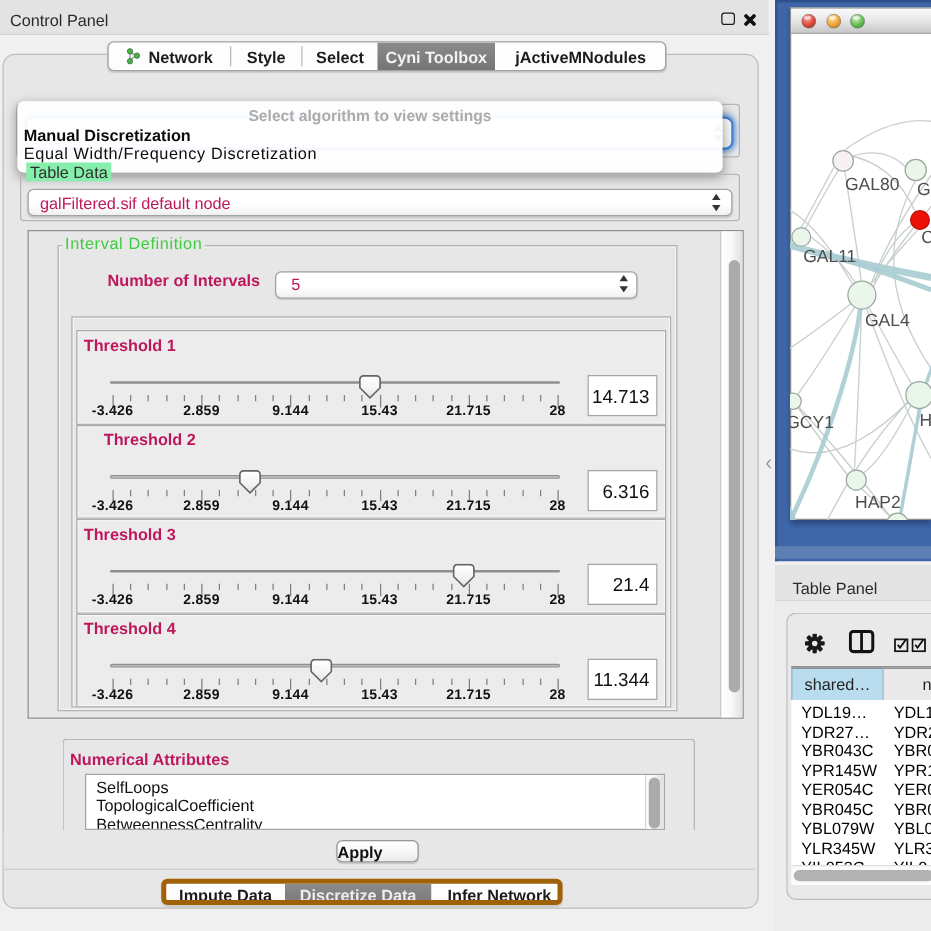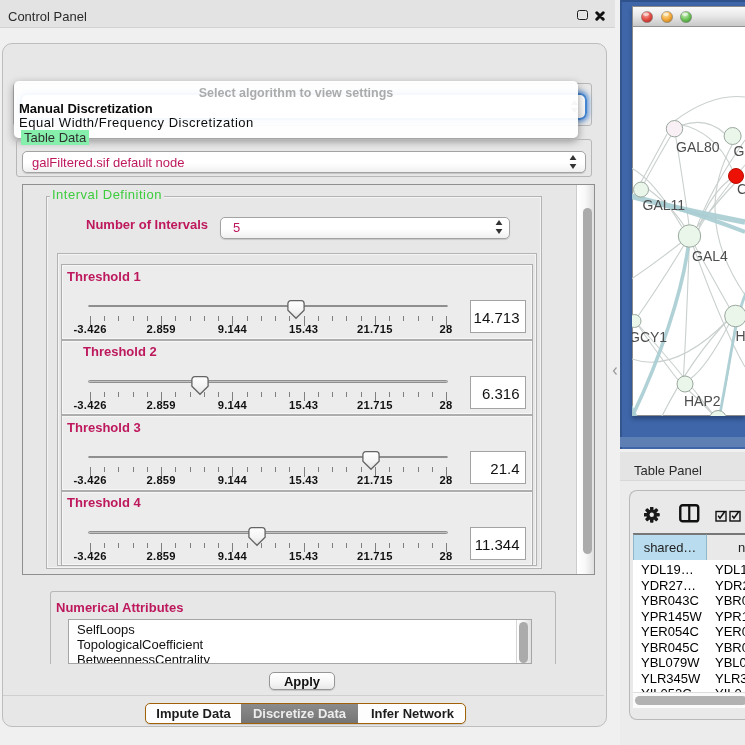--- a/index.html
+++ b/index.html
@@ -17,20 +17,36 @@
  box-shadow:inset 0 0 0 1px rgba(255,255,255,.7);font-size:15px;color:#111;text-align:right;padding:8px 5px 0 0;}
 </style></head><body>
 <div class="abs" style="left:0;top:0;width:607px;height:745px;background:#f0f0f0;">
 <div class="abs" style="left:0;top:0;width:615px;height:28px;background:#e3e3e3;border-bottom:1px solid #d2d2d2;"></div>
 <div class="txt" style="left:8px;top:9px;color:#2a2a2a;">Control Panel</div>
 <div class="abs" style="left:577px;top:10px;width:10.5px;height:10px;border:1.8px solid #1b1b1b;border-radius:2.5px;box-shadow:inset 0 0 0 .5px rgba(255,255,255,.4);"></div>
 <svg class="abs" style="left:594.5px;top:11px;" width="10" height="10" viewBox="0 0 10 10">
       <path d="M1.8 1.8 L8.2 8.2 M8.2 1.8 L1.8 8.2" stroke="#111" stroke-width="3" stroke-linecap="round"></path>
     </svg>
 <div class="abs" style="left:2px;top:43px;width:605px;height:684px;background:#e7e7e7;border:1px solid #bdbdbd;border-radius:10px;"></div>
+<div class="abs" style="left:86px;top:33px;width:447px;height:24px;background:#fdfdfd;border:1px solid #a2a2a2;border-radius:5px;box-shadow:0 1px 1px rgba(0,0,0,.12);overflow:hidden;">
+<div class="abs" style="left:0;top:0;height:22px;display:flex;align-items:center;font-size:13px;color:#1c1c1c;font-weight:bold;white-space:nowrap;">
+<span style="width:97px;display:flex;align-items:center;justify-content:center;"><svg width="13" height="14" viewBox="0 0 13 14" style="margin-right:5px;">
+            <path d="M3 3 L3 11 M3 4 L8 6.5 M3 10 L8 6.5" stroke="#9a9a9a" stroke-width="1.2" fill="none"></path>
+            <circle cx="3" cy="3" r="2.1" fill="#4faf4f" stroke="#2e7d32" stroke-width=".7"></circle>
+            <circle cx="8.6" cy="6.5" r="2.1" fill="#4faf4f" stroke="#2e7d32" stroke-width=".7"></circle>
+            <circle cx="3" cy="11" r="2.1" fill="#4faf4f" stroke="#2e7d32" stroke-width=".7"></circle>
+          </svg>Network</span>
+<span style="width:1px;height:16px;background:#b9b9b9;"></span>
+<span style="width:56px;text-align:center;">Style</span>
+<span style="width:1px;height:16px;background:#b9b9b9;"></span>
+<span style="width:60px;text-align:center;">Select</span>
+<span style="width:94px;background:linear-gradient(180deg,#8b8b8b,#757575);color:#f3f3f3;height:22px;display:flex;align-items:center;justify-content:center;">Cyni Toolbox</span>
+<span style="width:137px;text-align:center;">jActiveMNodules</span>
+</div>
+    </div>
 <div class="abs grpline" style="left:13px;top:83px;width:579px;height:43px;"></div>
 <div class="abs" style="left:20px;top:93px;width:567px;height:27px;border-radius:7px;background:linear-gradient(180deg,#ffffff,#f2f2f2);border:2.5px solid #4586d2;box-shadow:0 0 4px 1.5px rgba(80,140,215,.8);"></div>
 <svg class="abs" style="left:570px;top:99px;" width="9" height="15" viewBox="0 0 9 15">
       <path d="M4.5 1 L8 6 L1 6 Z" fill="#555"></path>
       <path d="M4.5 14 L8 9 L1 9 Z" fill="#555"></path>
     </svg>
 <div class="abs" style="left:14px;top:81px;width:564px;height:56.5px;background:rgba(255,255,255,.95);border-radius:5px;box-shadow:0 3px 9px rgba(0,0,0,.4);"></div>
 <div class="txt" style="left:14px;top:85.5px;width:564px;text-align:center;color:#ababab;font-weight:bold;font-size:12.5px;">Select algorithm to view settings</div>
 <div class="txt bold" style="left:19px;top:101px;color:#0c0c0c;">Manual Discretization</div>
 <div class="txt" style="left:19px;top:115px;color:#0c0c0c;letter-spacing:.5px;">Equal Width/Frequency Discretization</div>
@@ -240,22 +256,22 @@
     </svg>
 <div class="vbox" style="left:470px;top:526.5px;">11.344</div>
 <div class="abs" style="left:50px;top:591px;width:506px;height:76px;border:1px solid #b7b7b7;border-bottom:none;border-radius:3px 3px 0 0;"></div>
 <div class="txt bold" style="left:56px;top:599.5px;">Numerical Attributes</div>
 <div class="abs" style="left:68px;top:619px;width:464px;height:45px;background:#ffffff;border:1px solid #a5a5a5;overflow:hidden;">
       <div style="font-size:13px;color:#111;padding:2px 0 0 8px;line-height:15px;">SelfLoops<br>TopologicalCoefficient<br>BetweennessCentrality</div>
       <div class="abs" style="right:0;top:0;width:15px;height:45px;background:linear-gradient(90deg,#ffffff,#f5f5f5 45%,#e0e0e0);border-left:1px solid #d5d5d5;"></div>
       <div class="abs" style="right:3px;top:2px;width:9px;height:41px;border-radius:4.5px;background:#ababab;"></div>
     </div>
 <div class="abs" style="left:3px;top:664px;width:601px;height:32px;background:#e7e7e7;border-bottom:1px solid #cfcfcf;"></div>
-<div class="abs" style="left:269px;top:672px;width:66px;height:18px;border:1px solid #969696;border-radius:5px;background:linear-gradient(180deg,#ffffff,#f7f7f7 55%,#e9e9e9);box-shadow:0 1px 1px rgba(0,0,0,.15);text-align:center;font-size:13px;font-weight:bold;color:#111;line-height:17px;">Apply</div>
-<div class="abs" style="left:145px;top:703px;width:321px;height:21px;background:#fdfdfd;border:1px solid #a16207;border-radius:5px;box-shadow:0 1px 1px rgba(0,0,0,.12);overflow:hidden;">
+<div class="abs" style="left:269px;top:672px;width:66px;height:18px;border:1px solid #969696;border-radius:5px;background:linear-gradient(180deg,#ffffff,#f7f7f7 55%,#e9e9e9);box-shadow:0 1px 1px rgba(0,0,0,.15);text-align:left;font-size:13px;font-weight:bold;color:#111;line-height:17px;">Apply</div>
+<div class="abs" style="left:129px;top:703px;width:321px;height:21px;background:#fdfdfd;border:4px solid #a16207;border-radius:5px;box-shadow:0 1px 1px rgba(0,0,0,.12);overflow:hidden;">
 <div class="abs" style="left:0;top:0;height:19px;display:flex;align-items:center;font-size:13px;color:#1c1c1c;font-weight:bold;white-space:nowrap;">
 <span style="width:95px;text-align:center;">Impute Data</span>
 <span style="width:117px;background:linear-gradient(180deg,#8b8b8b,#757575);color:#ededed;height:19px;display:flex;align-items:center;justify-content:center;">Discretize Data</span>
 <span style="width:109px;text-align:center;">Infer Network</span>
 </div>
     </div>
 </div>
 <svg class="abs" style="left:611px;top:366px;" width="8" height="10" viewBox="0 0 8 10">
     <path d="M5.5 1.5 L2.5 5 L5.5 8.5" stroke="#9a9a9a" stroke-width="1.2" fill="none"></path>
   </svg>

